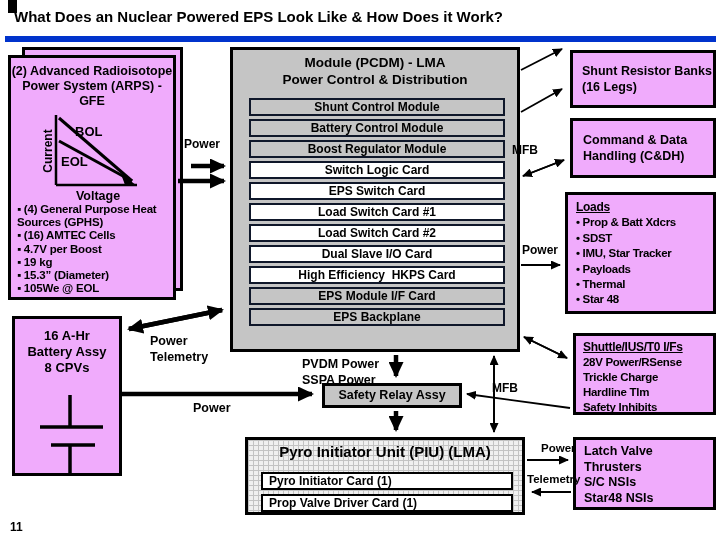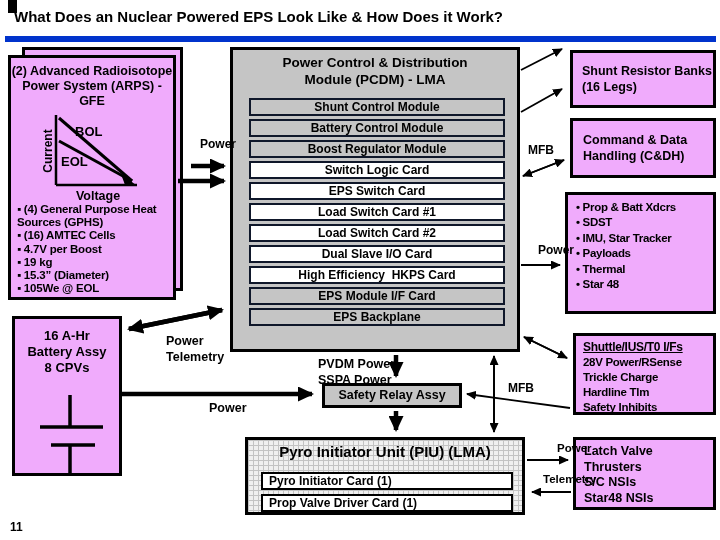--- a/index.html
+++ b/index.html
@@ -3,21 +3,21 @@
 <meta charset="utf-8">
 <style>
   html,body{margin:0;padding:0;}
   body{
     width:720px;height:540px;position:relative;background:#fff;
     font-family:"Liberation Sans",sans-serif;font-weight:bold;color:#000;
     overflow:hidden;
   }
   .box{position:absolute;border:3px solid #000;background:#f0abfc;box-sizing:border-box;z-index:10;}
   .graybg{background:#C5C5C5;}
-  .lbl{position:absolute;z-index:70;font-size:12px;line-height:14px;white-space:nowrap;margin-left:16px;}
+  .lbl{position:absolute;z-index:70;font-size:12px;line-height:14px;white-space:nowrap;}
   
   #title-tick{position:absolute;left:8px;top:0;width:9px;height:13px;background:#000;}
   #slide-title{position:absolute;left:14px;top:8px;font-size:15px;}
   #blue-rule{position:absolute;left:5px;top:36px;width:711px;height:6px;background:#0033CC;}
   
   #arps-shadow{left:22px;top:47px;width:161px;height:244px;z-index:8;}
   #arps-box{left:8px;top:55px;width:168px;height:245px;z-index:12;}
   #arps-title{position:absolute;left:0;top:6px;width:100%;text-align:center;font-size:12.5px;line-height:15px;}
   #arps-chart{position:absolute;left:22px;top:50px;}
   #arps-ylabel{position:absolute;left:2px;top:86px;width:70px;height:14px;text-align:center;
@@ -84,22 +84,22 @@
     <div>▪ (16) AMTEC Cells</div>
     <div>▪ 4.7V per Boost</div>
     <div>▪ 19 kg</div>
     <div>▪ 15.3” (Diameter)</div>
     <div>▪ 105We @ EOL</div>
   </div>
 </div>
 
 <div class="box graybg" id="pcdm-box">
   <div id="pcdm-title">
+    <div>Module (PCDM) - LMA</div>
     <div>Power Control &amp; Distribution</div>
-    <div>Module (PCDM) - LMA</div>
   </div>
   <div class="prow gray" style="top:48px">Shunt Control Module</div>
   <div class="prow gray" style="top:69px">Battery Control Module</div>
   <div class="prow gray" style="top:90px">Boost Regulator Module</div>
   <div class="prow" style="top:111px">Switch Logic Card</div>
   <div class="prow" style="top:132px">EPS Switch Card</div>
   <div class="prow" style="top:153px">Load Switch Card #1</div>
   <div class="prow" style="top:174px">Load Switch Card #2</div>
   <div class="prow" style="top:195px">Dual Slave I/O Card</div>
   <div class="prow" style="top:216px">High Efficiency  HKPS Card</div>
@@ -107,20 +107,21 @@
   <div class="prow gray" style="top:258px">EPS Backplane</div>
 </div>
 
 <div class="box" id="shunt-box">
   <div>Shunt Resistor Banks (16 Legs)</div>
 </div>
 <div class="box" id="cdh-box">
   <div>Command &amp; Data Handling (C&amp;DH)</div>
 </div>
 <div class="box" id="loads-box">
+  <div id="loads-title">Loads</div>
   <div>• Prop &amp; Batt Xdcrs</div>
   <div>• SDST</div>
   <div>• IMU, Star Tracker</div>
   <div>• Payloads</div>
   <div>• Thermal</div>
   <div>• Star 48</div>
 </div>
 <div class="box" id="shuttle-box">
   <div id="shuttle-title">Shuttle/IUS/T0 I/Fs</div>
   <div>28V Power/RSense</div>

